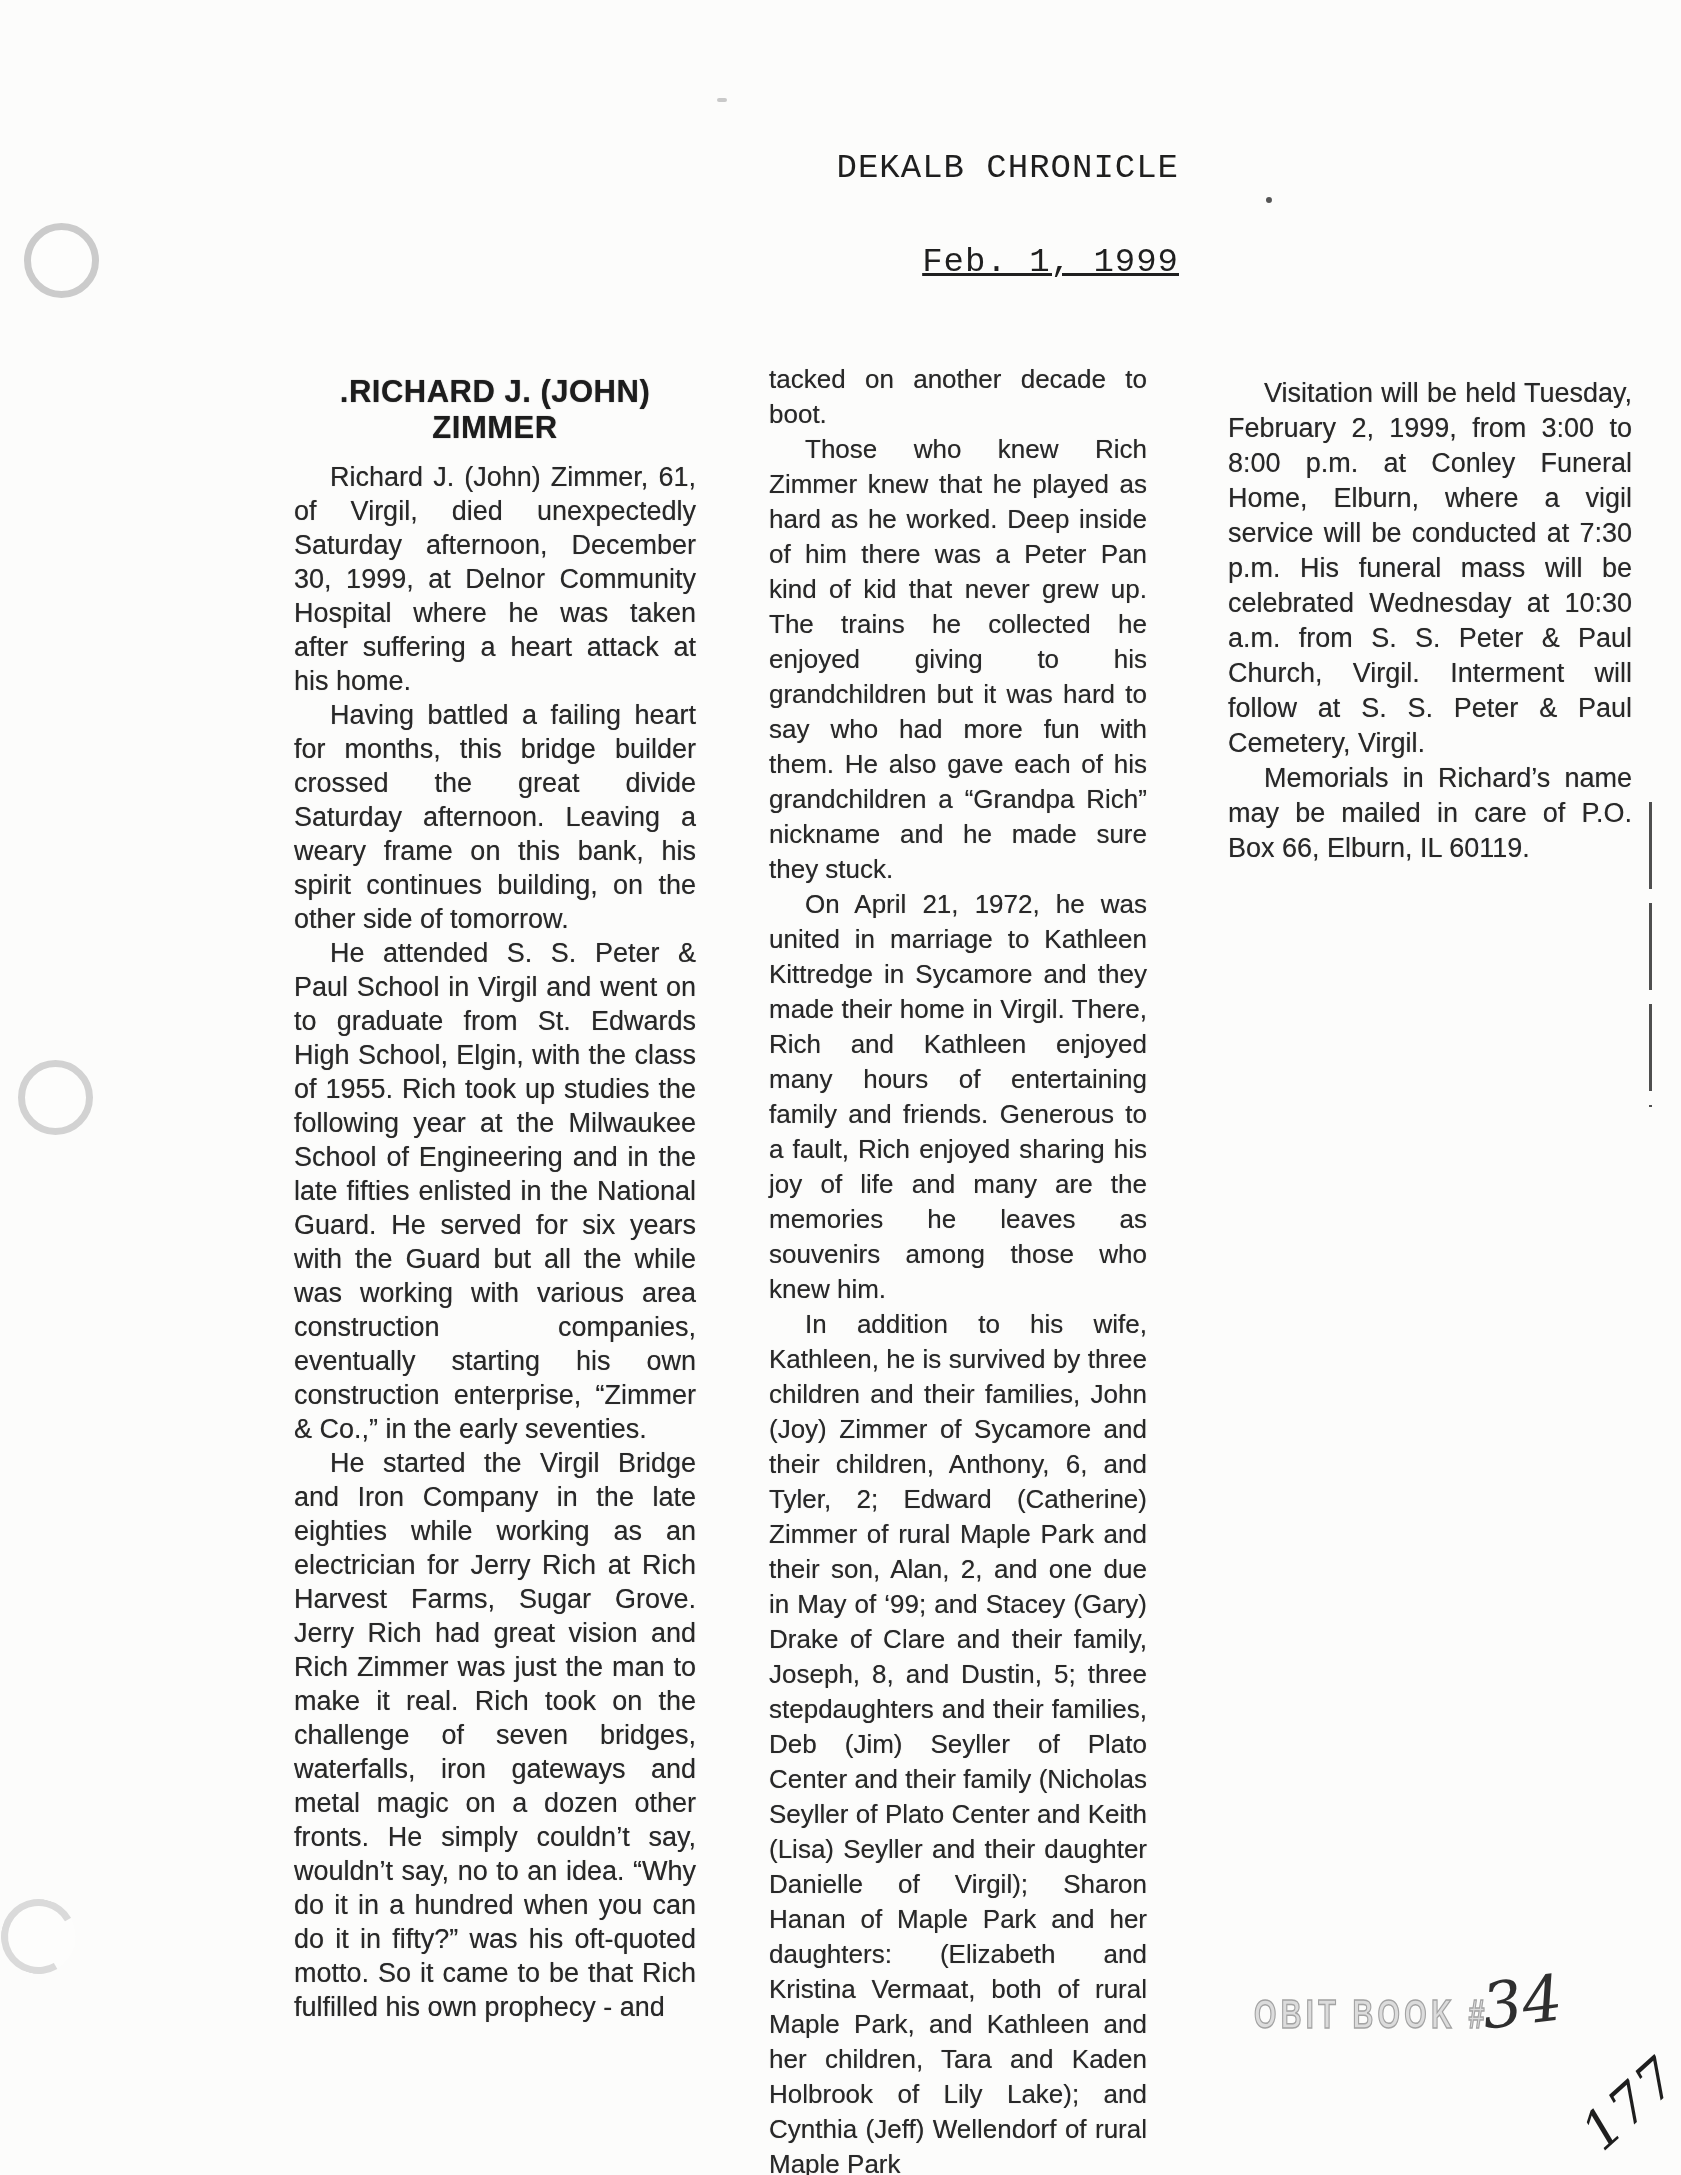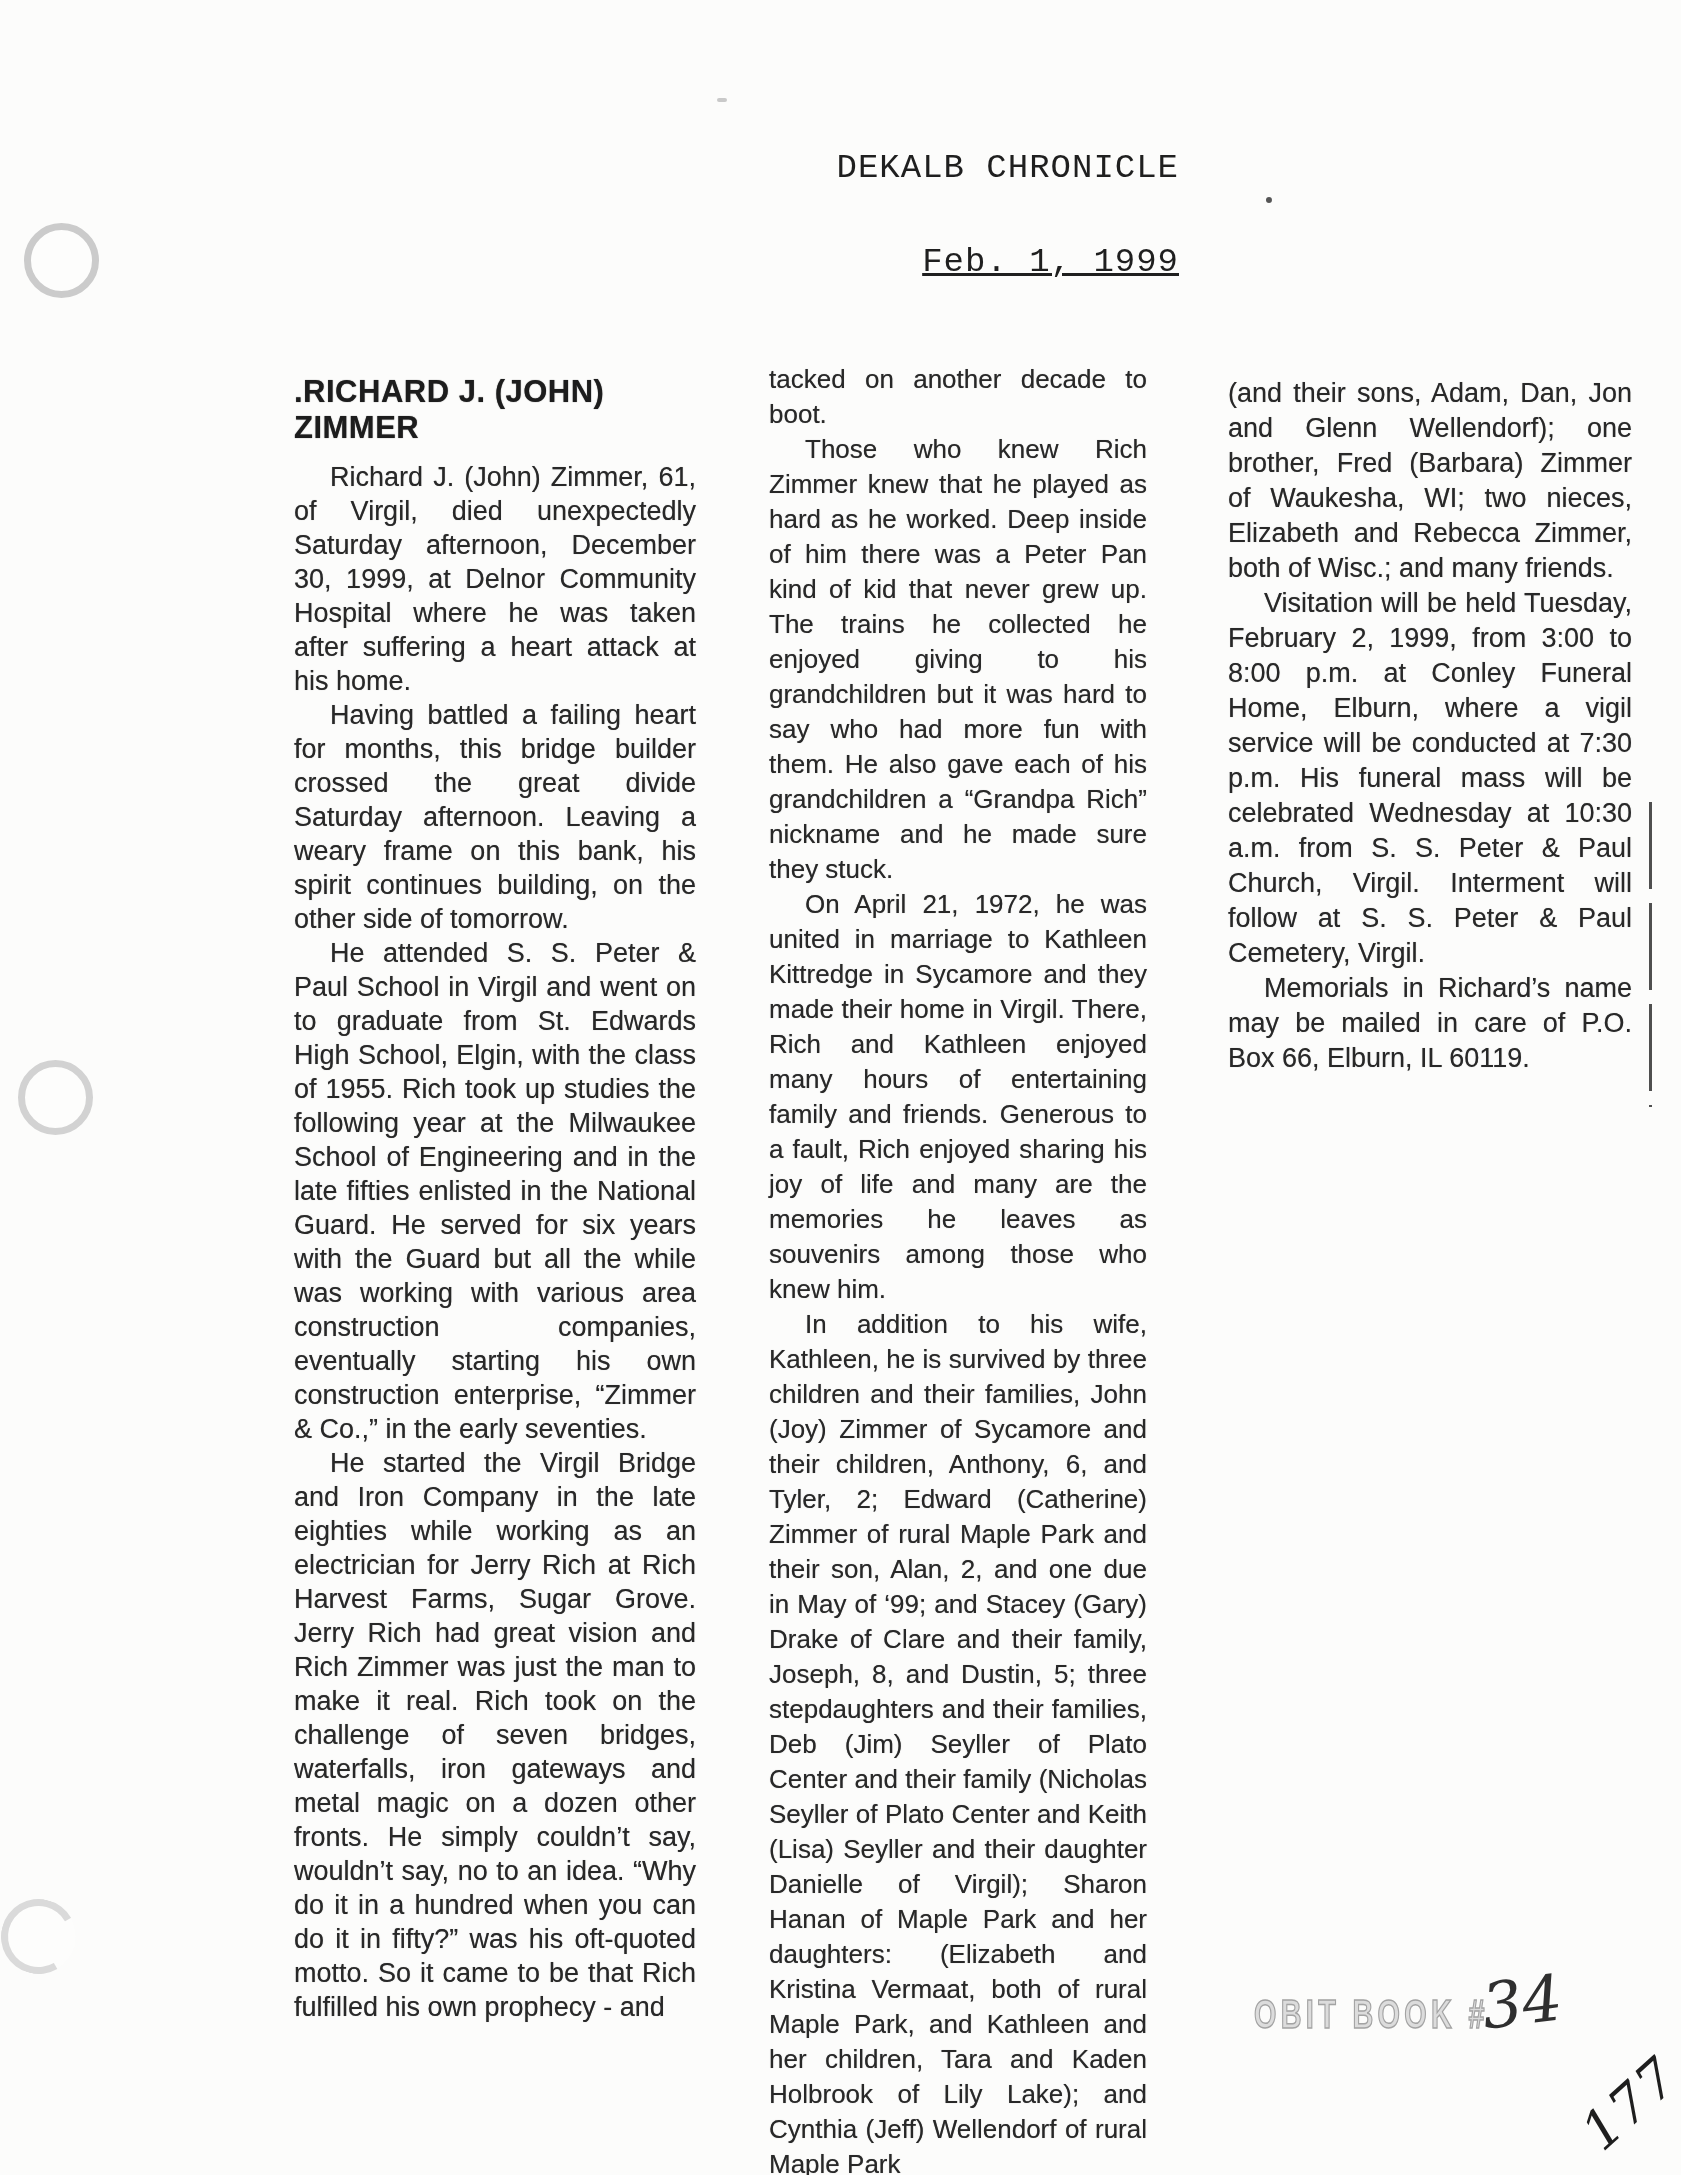--- a/index.html
+++ b/index.html
@@ -71,21 +71,21 @@
   .col p.cont { text-indent: 0; }
 
   .col1 { left: 294px;  top: 374px; width: 402px; font-size: 27px; line-height: 34px; }
   .col2 { left: 769px;  top: 362px; width: 378px; font-size: 26px; line-height: 35px; }
   .col3 { left: 1228px; top: 376px; width: 404px; font-size: 27px; line-height: 35px; }
 
   .obit-title {
     font-size: 31px;
     line-height: 36px;
     font-weight: bold;
-    text-align: left;
+    text-align: center;
     letter-spacing: 0.5px;
     margin: 0 0 14px 0;
     color: #1d1d1d;
     text-shadow: 0 0 1px rgba(20,20,20,0.7);
   }
 
   
   .clip-edge {
     position: absolute;
     left: 1649px; top: 802px;
@@ -154,21 +154,20 @@
   </article>
 
   <article class="col col2">
     <p class="para cont">tacked on another decade to boot.</p>
     <p class="para">Those who knew Rich Zimmer knew that he played as hard as he worked. Deep inside of him there was a Peter Pan kind of kid that never grew up. The trains he collected he enjoyed giving to his grandchildren but it was hard to say who had more fun with them. He also gave each of his grandchildren a “Grandpa Rich” nickname and he made sure they stuck.</p>
     <p class="para">On April 21, 1972, he was united in marriage to Kathleen Kittredge in Sycamore and they made their home in Virgil. There, Rich and Kathleen enjoyed many hours of entertaining family and friends. Generous to a fault, Rich enjoyed sharing his joy of life and many are the memories he leaves as souvenirs among those who knew him.</p>
     <p class="para">In addition to his wife, Kathleen, he is survived by three children and their families, John (Joy) Zimmer of Sycamore and their children, Anthony, 6, and Tyler, 2; Edward (Catherine) Zimmer of rural Maple Park and their son, Alan, 2, and one due in May of ‘99; and Stacey (Gary) Drake of Clare and their family, Joseph, 8, and Dustin, 5; three stepdaughters and their families, Deb (Jim) Seyller of Plato Center and their family (Nicholas Seyller of Plato Center and Keith (Lisa) Seyller and their daughter Danielle of Virgil); Sharon Hanan of Maple Park and her daughters: (Elizabeth and Kristina Vermaat, both of rural Maple Park, and Kathleen and her children, Tara and Kaden Holbrook of Lily Lake); and Cynthia (Jeff) Wellendorf of rural Maple Park</p>
   </article>
 
   <article class="col col3">
-    <p class="para cont">(and their sons, Adam, Dan, Jon and Glenn Wellendorf); one brother, Fred (Barbara) Zimmer of Waukesha, WI; two nieces, Elizabeth and Rebecca Zimmer, both of Wisc.; and many friends.</p>
     <p class="para">Visitation will be held Tuesday, February 2, 1999, from 3:00 to 8:00 p.m. at Conley Funeral Home, Elburn, where a vigil service will be conducted at 7:30 p.m. His funeral mass will be celebrated Wednesday at 10:30 a.m. from S. S. Peter &amp; Paul Church, Virgil. Interment will follow at S. S. Peter &amp; Paul Cemetery, Virgil.</p>
     <p class="para">Memorials in Richard’s name may be mailed in care of P.O. Box 66, Elburn, IL 60119.</p>
   </article>
 
   <div class="clip-edge"></div>
 
   <div class="stamp-label">OBIT BOOK #</div>
   <div class="stamp-number">34</div>
   <div class="page-number">177</div>
 

